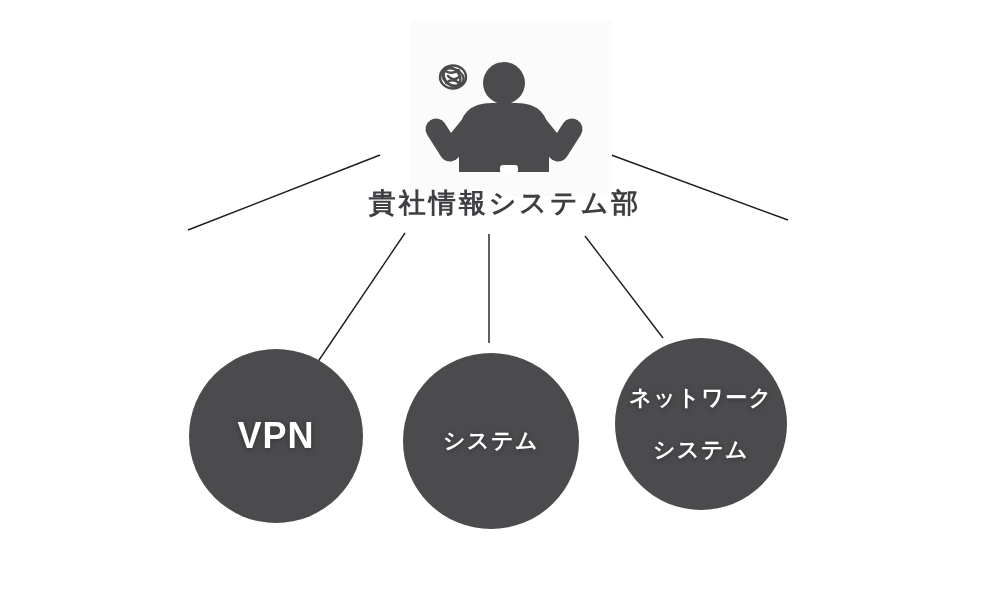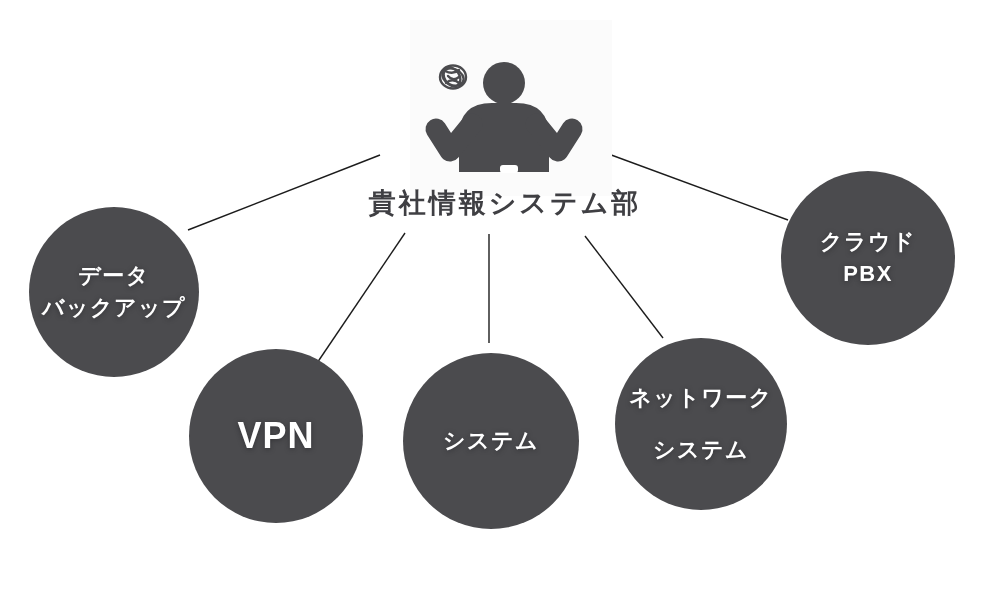--- a/index.html
+++ b/index.html
@@ -110,37 +110,29 @@
     <rect x="80" y="127" width="18" height="8" rx="3" fill="#ffffff"></rect>
 
     <g fill="none" stroke="currentColor" stroke-width="21" stroke-linecap="round" stroke-linejoin="round">
       <path d="M52,86 L30,113 L16,91"></path>
       <path d="M116,86 L138,113 L152,91"></path>
     </g>
   </svg>
 
   <div class="center-label">貴社情報システム部</div>
 
-  <div class="node n-data-backup">
-    <span>データ</span>
-    <span>バックアップ</span>
-  </div>
 
   <div class="node n-vpn">
     <span>VPN</span>
 
   </div>
 
   <div class="node n-security">
     <span>システム</span>
   </div>
 
   <div class="node n-network">
     <span>ネットワーク</span>
     <span>システム</span>
   </div>
 
-  <div class="node n-cloud-pbx">
-    <span>クラウド</span>
-    <span>PBX</span>
-  </div>
 
 </div>
 
 </body></html>

